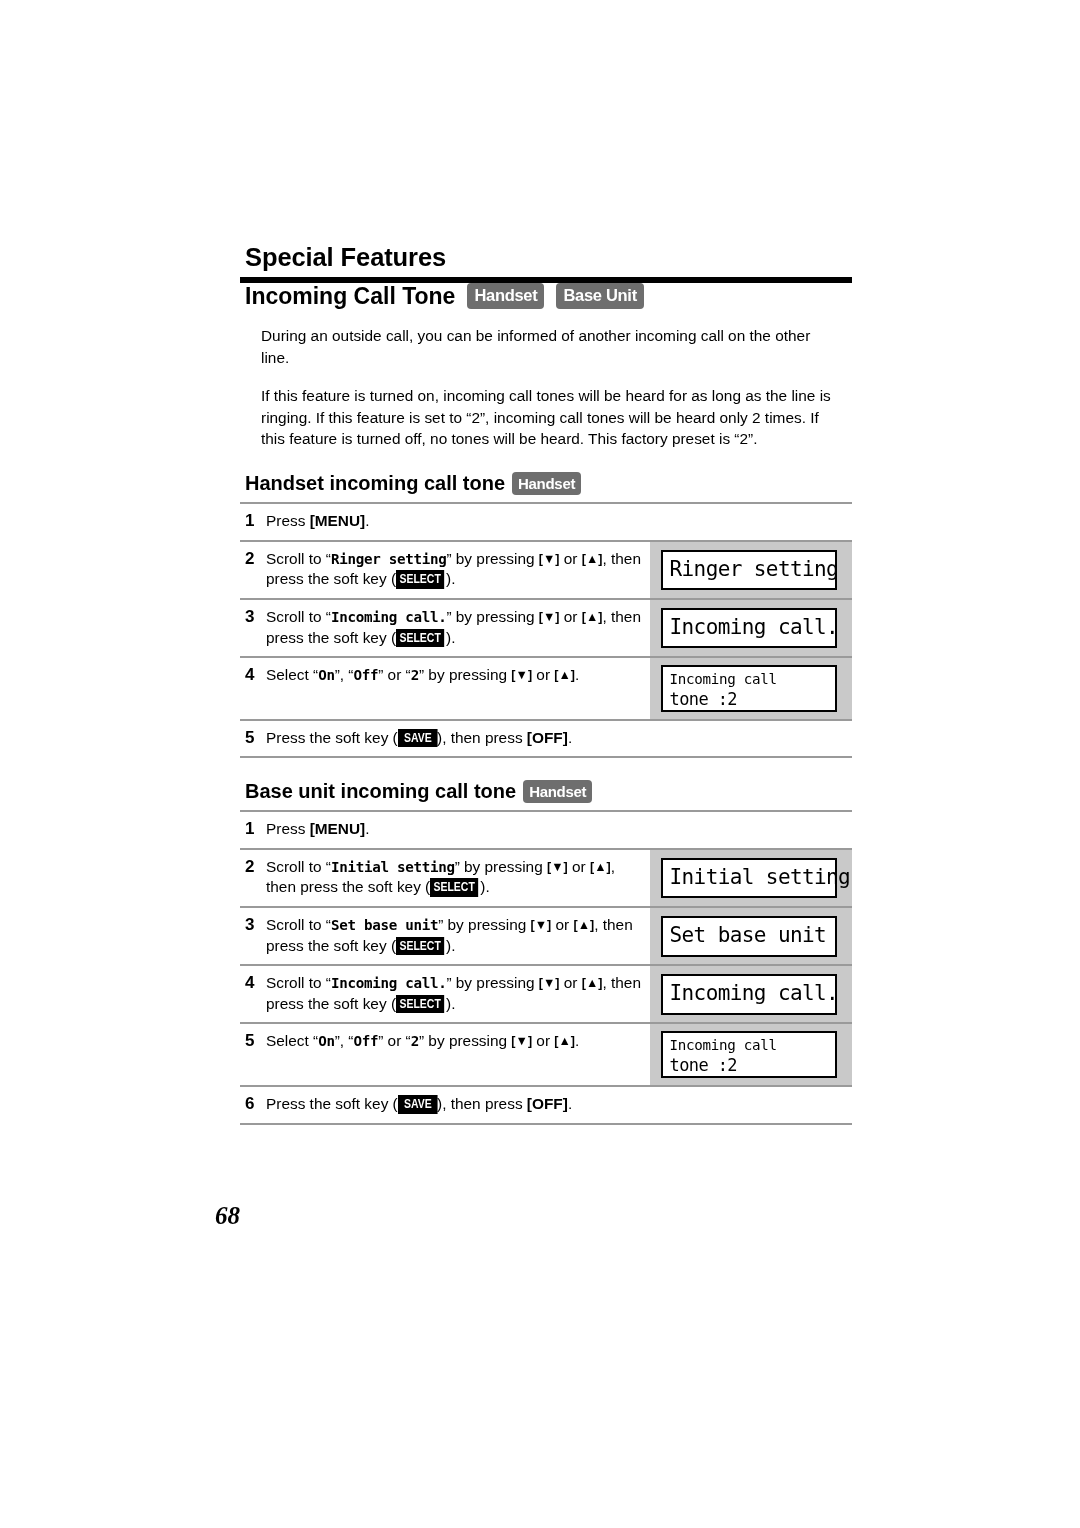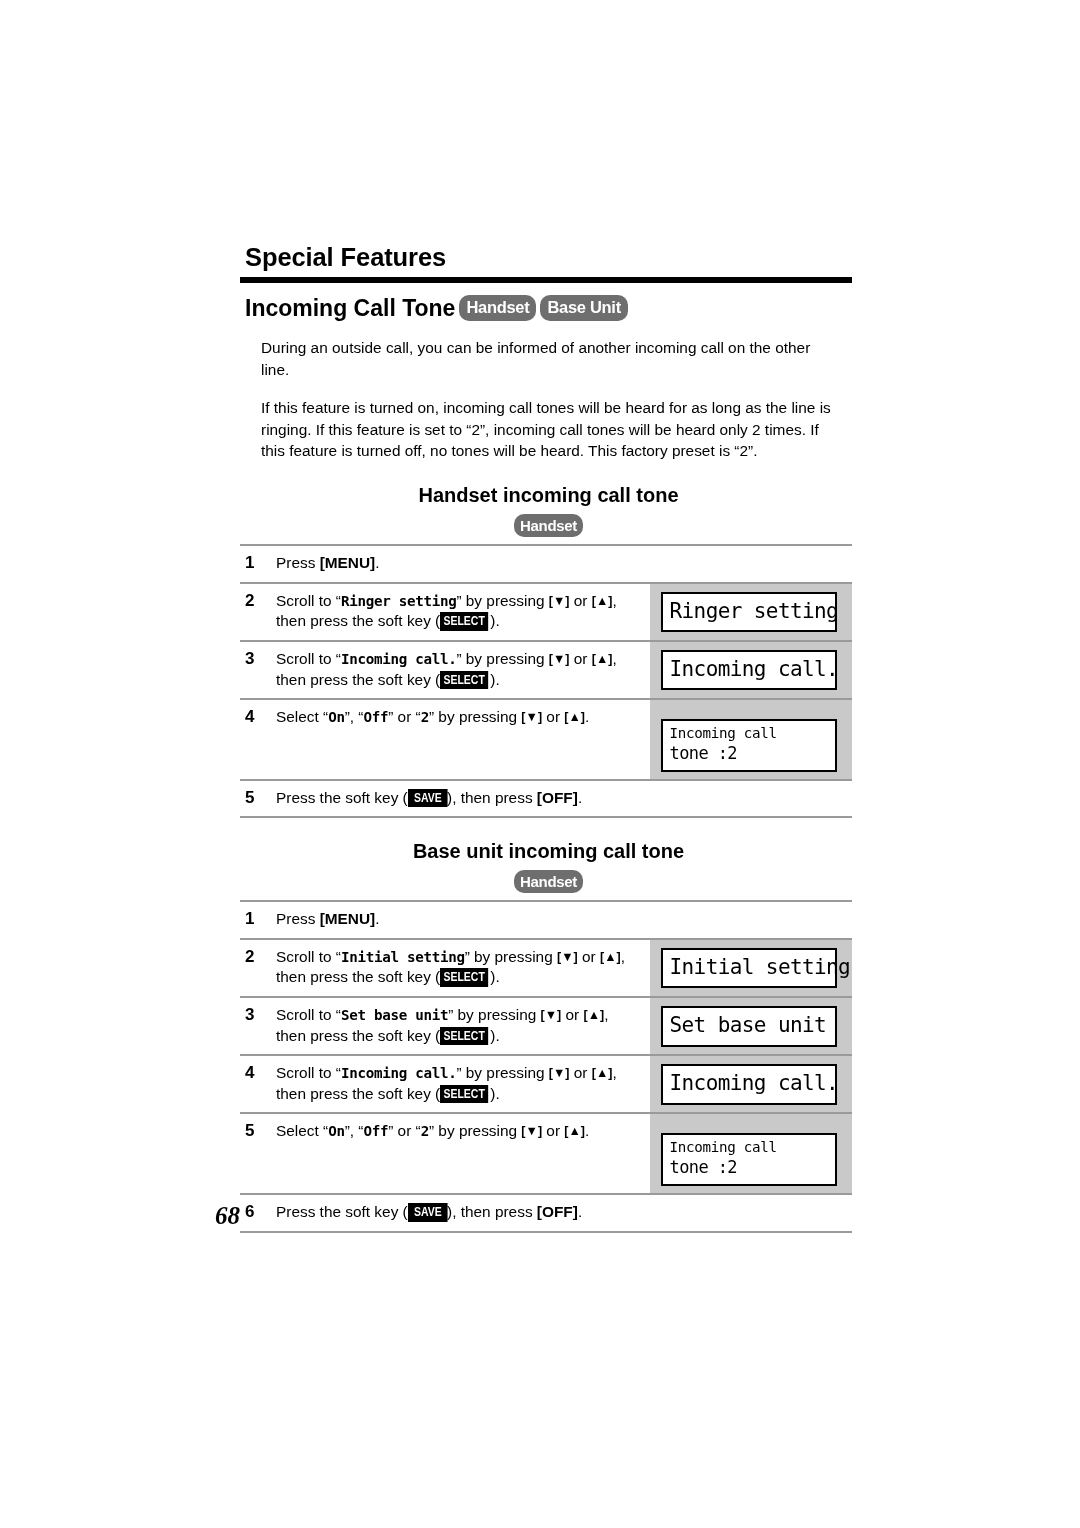--- a/index.html
+++ b/index.html
@@ -41,37 +41,36 @@
   }
   .chapter-rule {
     margin-top: 5px;
     height: 6px;
     background: #000000;
     width: 612px;
   }
 
   
   .section-title {
-    margin-top: 12px;
     padding-left: 5px;
     font-size: 23px;
     font-weight: bold;
     line-height: 1.15;
     display: flex;
     align-items: center;
-    gap: 4px;
+    gap: 12px;
     white-space: nowrap;
   }
 
   
   .badge {
     display: inline-block;
     background: #6e6e6e;
     color: #ffffff;
-    border-radius: 10px;
+    border-radius: 4px;
     font-weight: bold;
     letter-spacing: -0.3px;
     line-height: 1;
     vertical-align: middle;
     white-space: nowrap;
   }
   .badge-lg {
     font-size: 16.5px;
     padding: 4px 7px 5px 7px;
   }
@@ -94,21 +93,20 @@
   
   .sub-head {
     margin-top: 22px;
     padding-left: 5px;
     font-size: 20px;
     font-weight: bold;
     display: flex;
     align-items: center;
     gap: 7px;
     white-space: nowrap;
-    flex-direction: column;
   }
   .sub-rule {
     margin-top: 7px;
     height: 2px;
     background: #9a9a9a;
     width: 612px;
   }
 
   
   .steps {
@@ -135,21 +133,21 @@
     font-size: 15.4px;
     line-height: 1.33;
   }
   .step-num {
     font-weight: bold;
     font-size: 17px;
     line-height: 1.2;
     flex: 0 0 auto;
     min-width: 13px;
   }
-  .step-body { flex: 1 1 auto; margin-left: 10px; }
+  .step-body { flex: 1 1 auto; }
 
   .lcd-cell {
     flex: 1 1 auto;
     background: #c9c9c9;
     display: flex;
     align-items: center;
     justify-content: center;
     padding: 7px 10px 7px 5px;
     box-sizing: border-box;
   }
@@ -178,21 +176,21 @@
     line-height: 1.25;
     letter-spacing: -0.3px;
     white-space: nowrap;
   }
   .lcd-big {
     font-size: 17px;
     line-height: 1.22;
     letter-spacing: -0.6px;
     white-space: nowrap;
   }
-  .lcd-two { padding: 4px 7px 6px 7px; margin-top: 12px; }
+  .lcd-two { padding: 4px 7px 0 7px; }
 
   
   .mono {
     font-family: "DejaVu Sans Mono", "Liberation Mono", monospace;
     font-size: 14.2px;
     font-weight: bold;
     letter-spacing: -0.3px;
   }
   .key {
     font-weight: bold;

